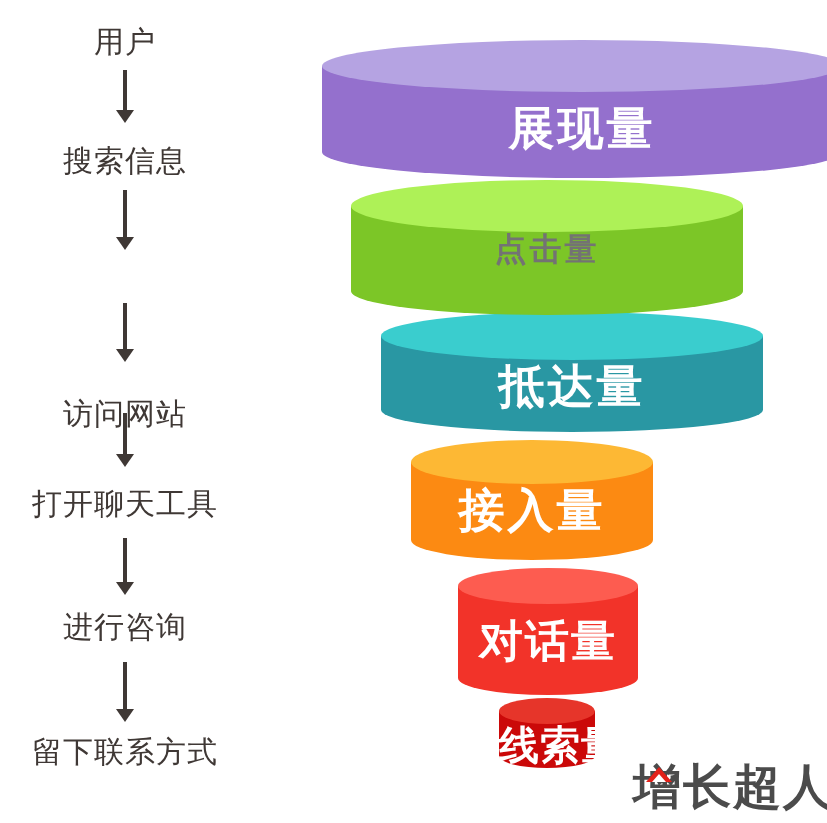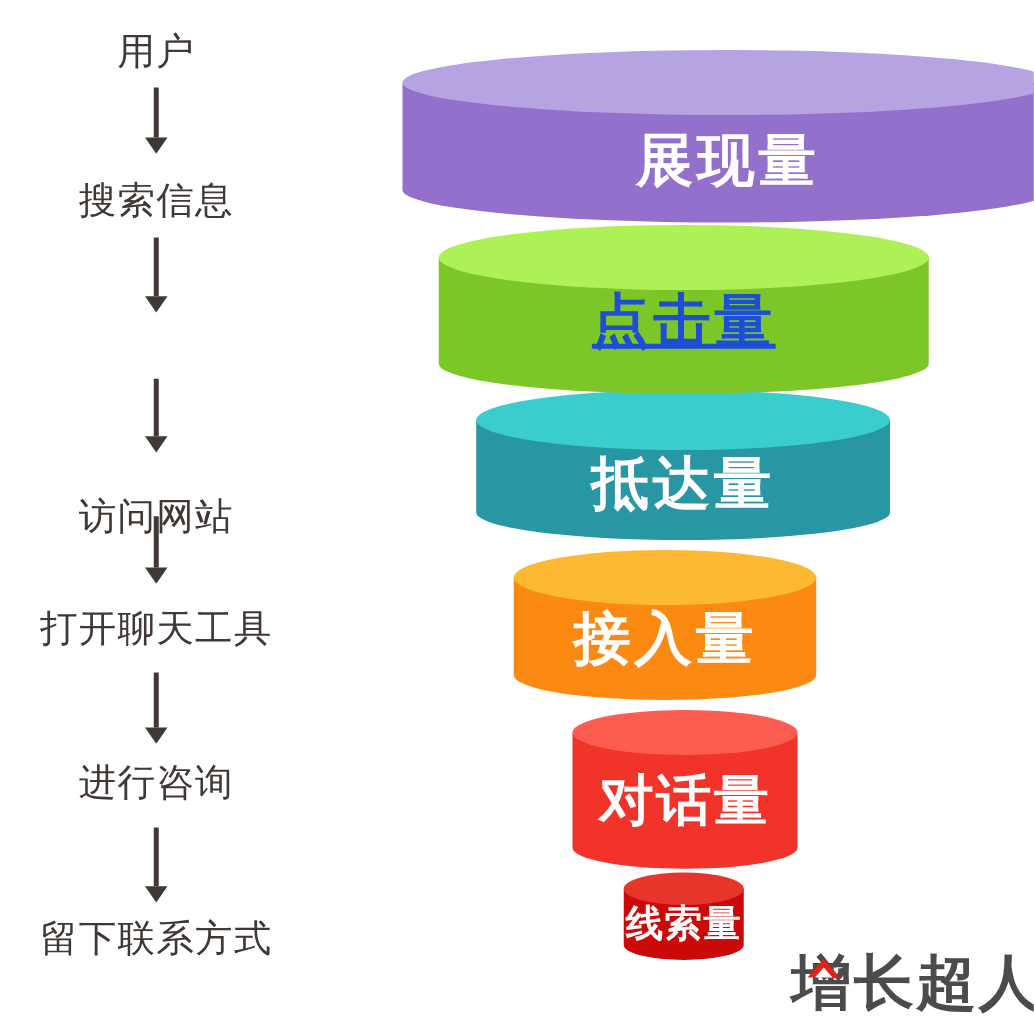--- a/index.html
+++ b/index.html
@@ -75,45 +75,45 @@
 
     <div class="cyl" style="left:322px;top:40px;width:520px;height:138px;z-index:16">
       <div class="cyl-body" style="top: 26px; border-radius: 0px 0px 50% 50% / 0px 0px 26px 26px; background-color: rgb(148, 112, 205);"></div>
       <div class="cyl-top" style="height: 52px; background-color: rgb(181, 163, 226);"></div>
       <div class="cyl-label" style="top: 65px; font-size: 46px; color: rgb(255, 255, 255);">展现量</div>
     </div>
 
     <div class="cyl" style="left:351px;top:180px;width:392px;height:135px;z-index:15">
       <div class="cyl-body" style="top: 26px; border-radius: 0px 0px 50% 50% / 0px 0px 24px 24px; background-color: rgb(124, 198, 39);"></div>
       <div class="cyl-top" style="height: 52px; background-color: rgb(174, 241, 87);"></div>
-      <div class="cyl-label" style="top: 53px; font-size: 46px; color: #1d4ed8; text-decoration: underline;">点击量</div>
+      <div class="cyl-label" style="top: 53px; font-size: 32px; color: #737373;">点击量</div>
     </div>
 
-    <div class="cyl" style="left:381px;top:312px;width:331px;height:120px;z-index:14">
+    <div class="cyl" style="left:381px;top:312px;width:382px;height:120px;z-index:14">
       <div class="cyl-body" style="top: 24px; border-radius: 0px 0px 50% 50% / 0px 0px 22px 22px; background-color: rgb(41, 151, 163);"></div>
       <div class="cyl-top" style="height: 48px; background-color: rgb(58, 205, 206);"></div>
       <div class="cyl-label" style="top: 51px; font-size: 46px; color: rgb(255, 255, 255);">抵达量</div>
     </div>
 
     <div class="cyl" style="left:411px;top:440px;width:242px;height:120px;z-index:13">
       <div class="cyl-body" style="top: 22px; border-radius: 0px 0px 50% 50% / 0px 0px 20px 20px; background-color: rgb(252, 138, 18);"></div>
       <div class="cyl-top" style="height: 44px; background-color: rgb(253, 184, 52);"></div>
       <div class="cyl-label" style="top: 47px; font-size: 46px; color: rgb(255, 255, 255);">接入量</div>
     </div>
 
     <div class="cyl" style="left:458px;top:568px;width:180px;height:127px;z-index:12">
       <div class="cyl-body" style="top: 18px; border-radius: 0px 0px 50% 50% / 0px 0px 17px 17px; background-color: rgb(242, 51, 41);"></div>
       <div class="cyl-top" style="height: 36px; background-color: rgb(253, 92, 80);"></div>
       <div class="cyl-label" style="top: 51px; font-size: 44px; letter-spacing: 2px; color: rgb(255, 255, 255);">对话量</div>
     </div>
 
     <div class="cyl" style="left:499px;top:698px;width:96px;height:70px;z-index:11">
       <div class="cyl-body" style="top: 13px; border-radius: 0px 0px 50% 50% / 0px 0px 12px 12px; background-color: rgb(203, 9, 9);"></div>
       <div class="cyl-top" style="height: 26px; background-color: rgb(230, 53, 42);"></div>
-      <div class="cyl-label" style="top: 27px; font-size: 30px; letter-spacing: 1px; color: rgb(255, 255, 255);">线索量</div>
+      <div class="cyl-label" style="top: 27px; font-size: 40px; letter-spacing: 1px; color: rgb(255, 255, 255);">线索量</div>
     </div>
 
   </div>
 
   <div class="logo" style="left:633px;top:764px;width:190px;height:50px">
     <div class="logo-text" style="color: rgb(75, 75, 75);">增长超人</div>
     <div class="roof">
       <div class="roof-outer" style="border-bottom-color: rgb(227, 33, 25);"></div>
       <div class="roof-inner"></div>
     </div>

